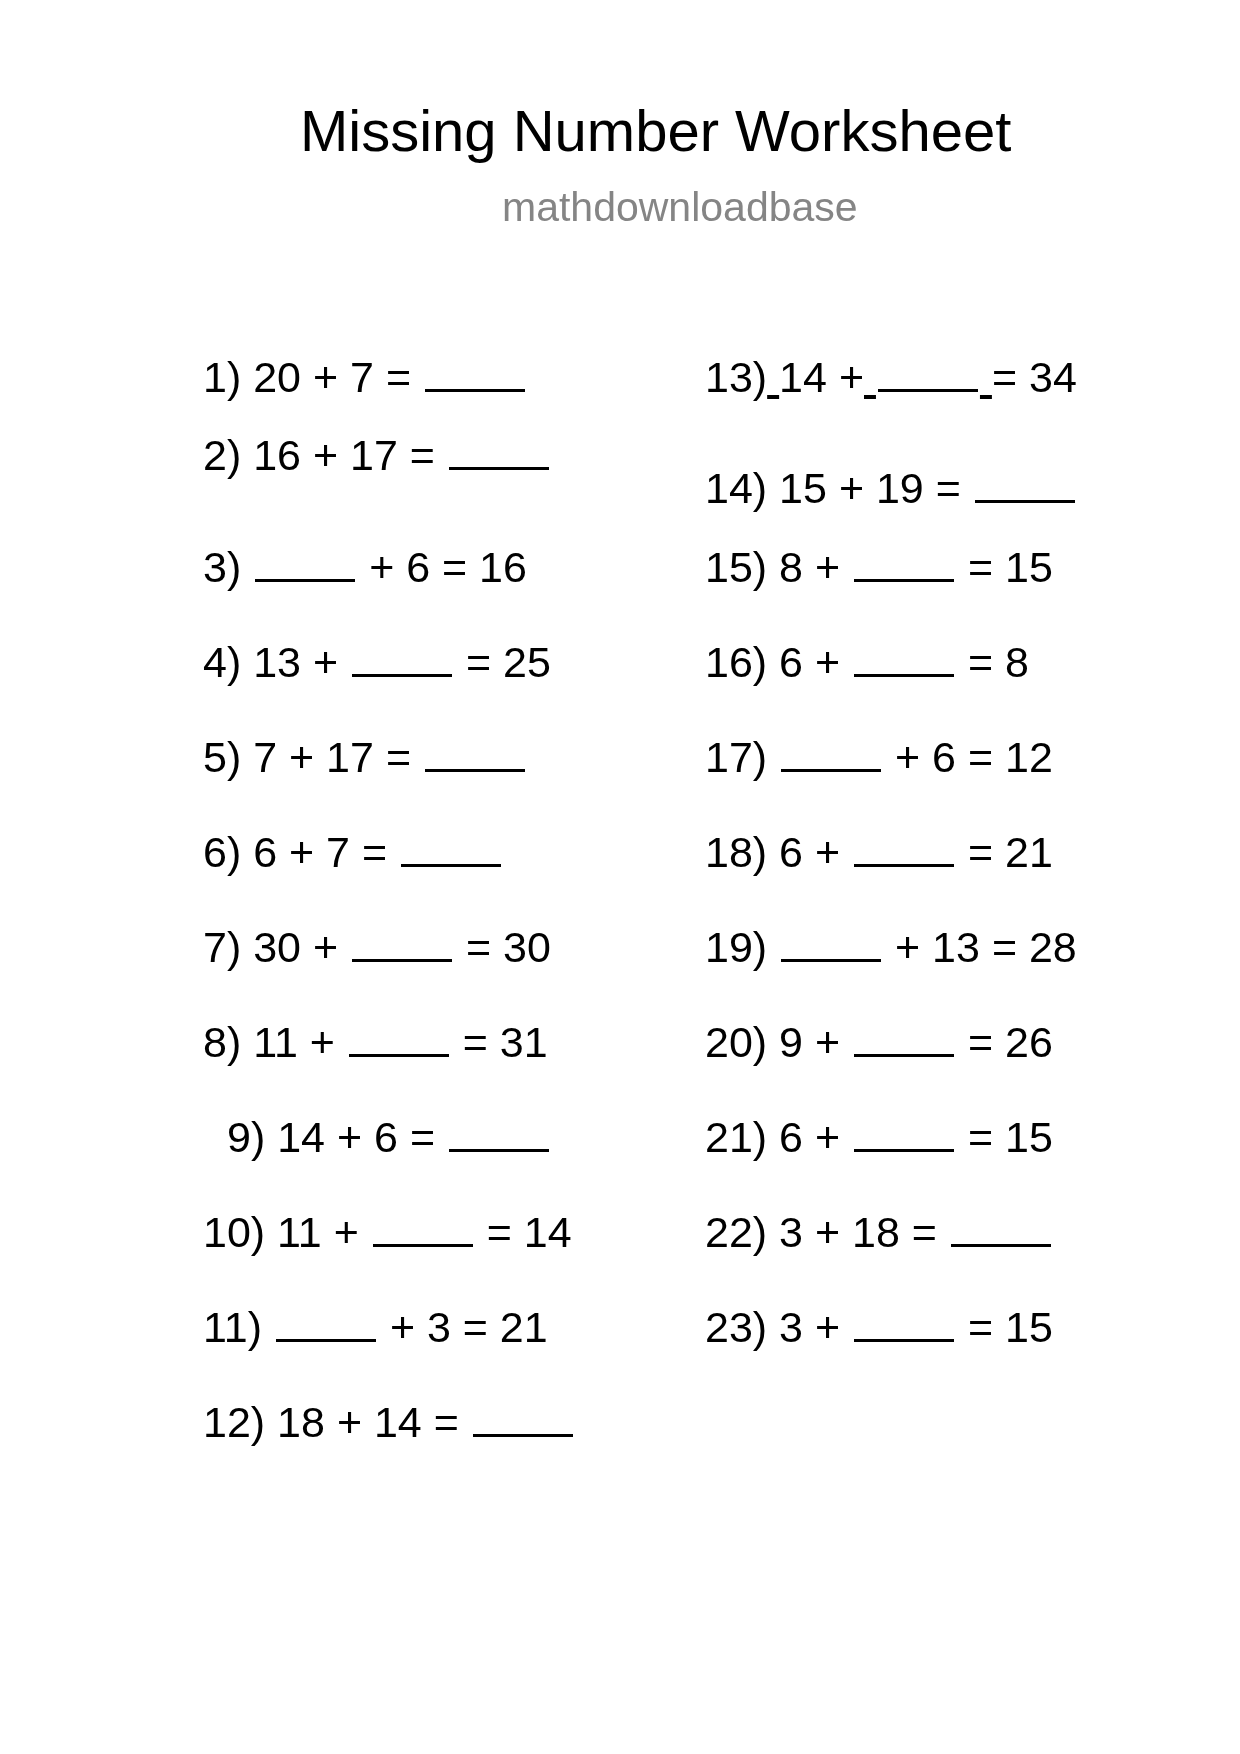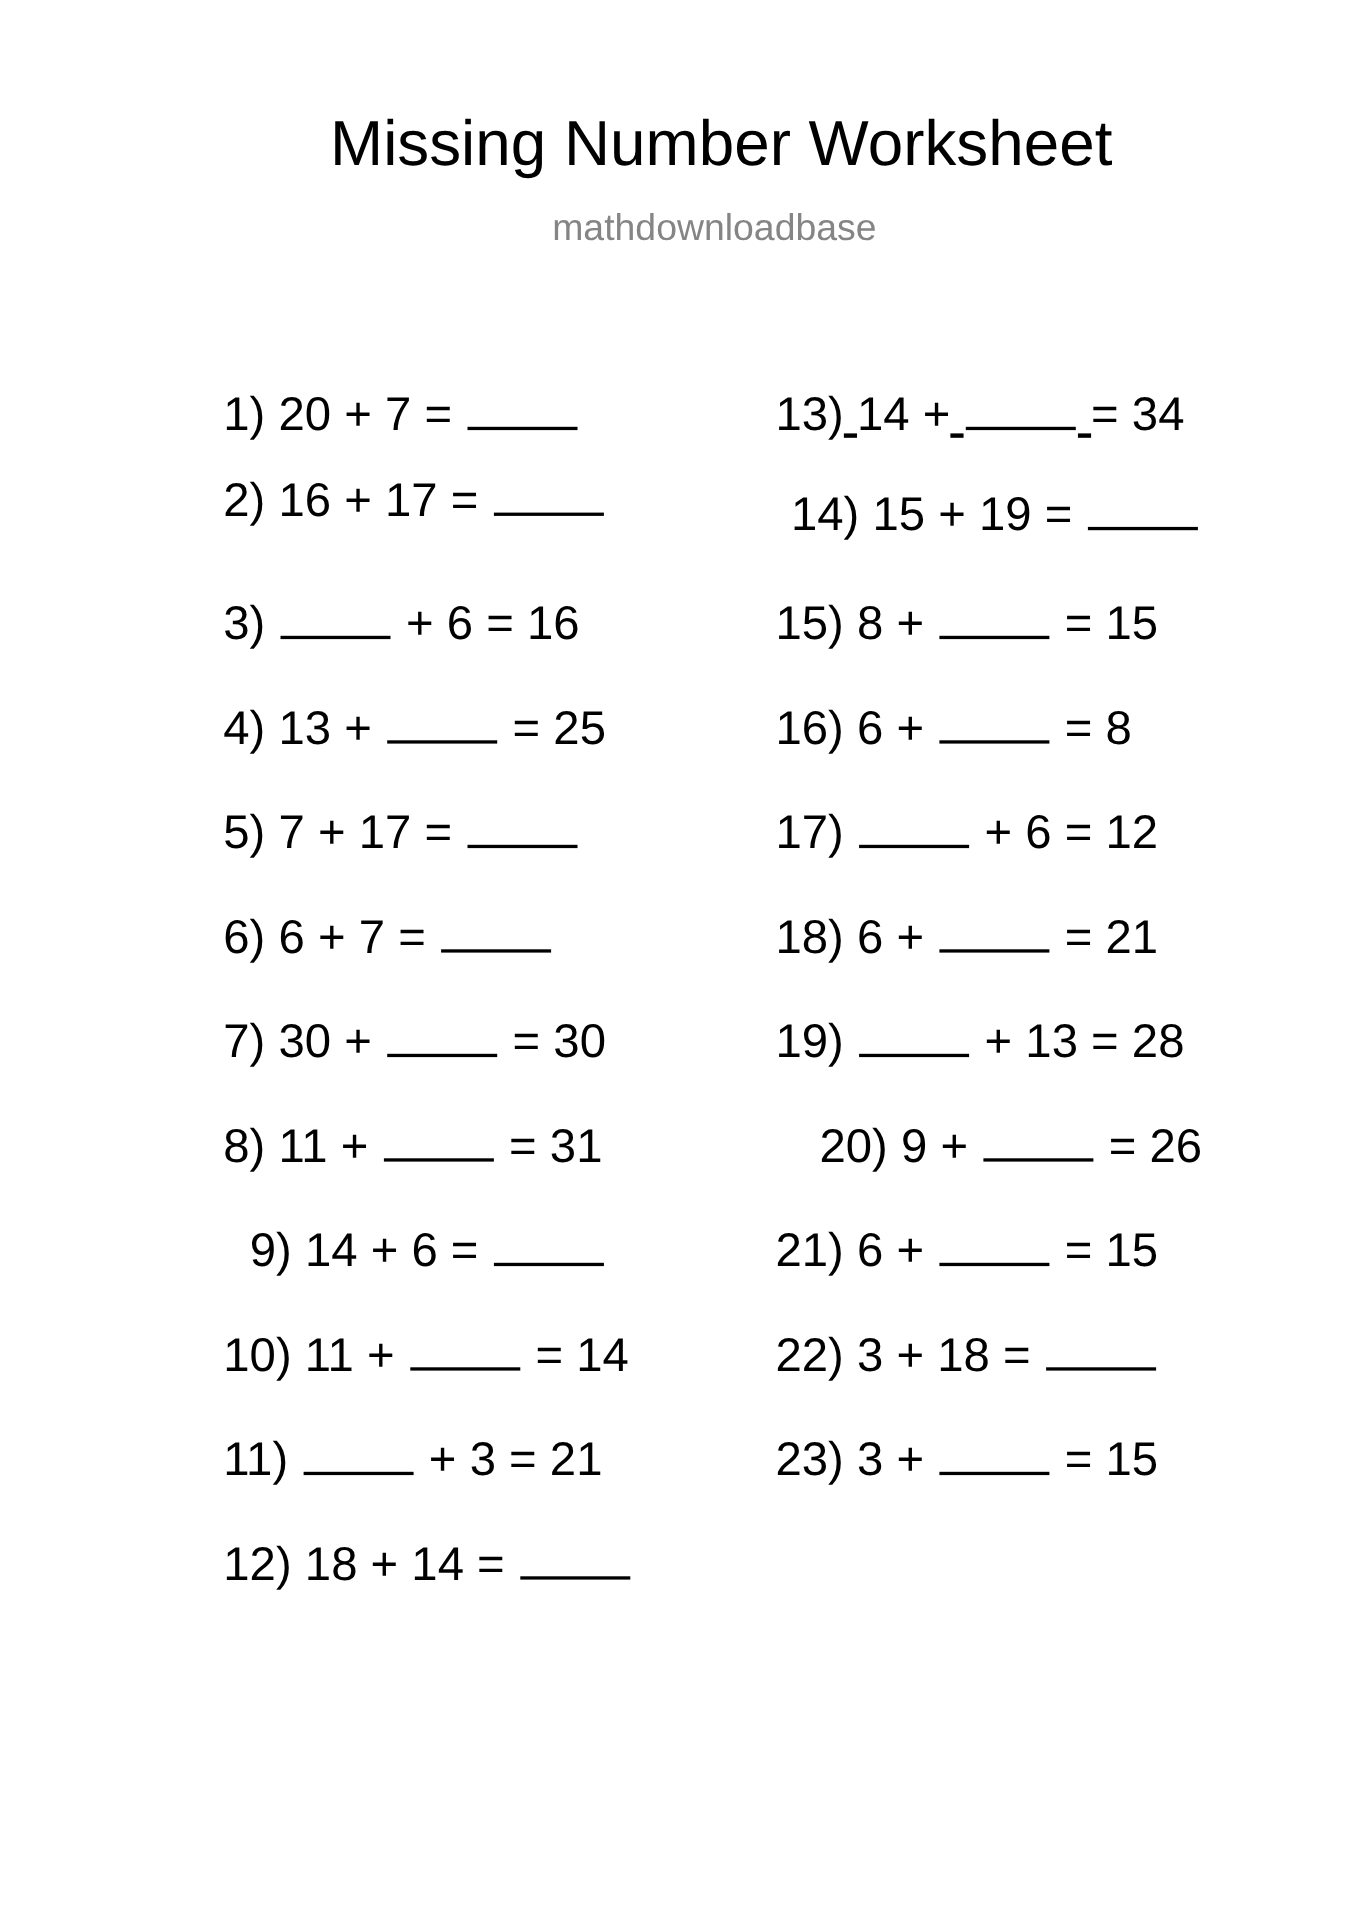--- a/index.html
+++ b/index.html
@@ -1,20 +1,20 @@
 <!DOCTYPE html>
 <html><head>
 <meta charset="utf-8">
 <style>
   html, body { margin: 0; padding: 0; background: #ffffff; }
   body { width: 1240px; height: 1754px; position: relative; overflow: hidden;
          font-family: "Liberation Sans", "DejaVu Sans", sans-serif; color: #000; }
   .title { position: absolute; left: 300px; top: 96px; font-size: 58px; line-height: 70px;
            white-space: nowrap; letter-spacing: 0px; }
-  .subtitle { position: absolute; left: 502px; top: 182px; font-size: 34px; line-height: 50px;
+  .subtitle { position: absolute; left: 502px; top: 182px; font-size: 41px; line-height: 50px;
               color: #858585; white-space: nowrap; }
   .col { position: absolute; top: 0; }
   .col-left { left: 203px; }
   .col-right { left: 705px; }
   .problem { position: absolute; left: 0; white-space: nowrap; font-size: 43px; line-height: 50px; }
   .problem span { display: inline-block; vertical-align: baseline; }
   .blank { display: inline-block; width: 100px; height: 3px; background: #000;
            vertical-align: -9px; margin: 0 2px; }
 </style>
 </head>
@@ -32,23 +32,23 @@
     <div class="problem" style="top: 827px;"><span>6)</span> <span>6 + 7 =</span> <span class="blank"></span></div>
     <div class="problem" style="top: 922px;"><span>7)</span> <span>30 +</span> <span class="blank"></span> <span>= 30</span></div>
     <div class="problem" style="top: 1017px;"><span>8)</span> <span>11 +</span> <span class="blank"></span> <span>= 31</span></div>
     <div class="problem" style="top: 1112px; margin-left: 24px;"><span>9)</span> <span>14 + 6 =</span> <span class="blank"></span></div>
     <div class="problem" style="top: 1207px;"><span>10)</span> <span>11 +</span> <span class="blank"></span> <span>= 14</span></div>
     <div class="problem" style="top: 1302px;"><span>11)</span> <span class="blank"></span> <span>+ 3 = 21</span></div>
     <div class="problem" style="top: 1397px;"><span>12)</span> <span>18 + 14 =</span> <span class="blank"></span></div>
   </div>
 <div class="col col-right">
     <div class="problem" style="top: 352px; text-decoration: underline;"><span>13)</span> <span>14 +</span> <span class="blank"></span> <span>= 34</span></div>
-    <div class="problem" style="top: 443px; margin-left: 14px;"><span>14)</span> <span>15 + 19 =</span> <span class="blank"></span></div>
+    <div class="problem" style="top: 463px;"><span>14)</span> <span>15 + 19 =</span> <span class="blank"></span></div>
     <div class="problem" style="top: 542px;"><span>15)</span> <span>8 +</span> <span class="blank"></span> <span>= 15</span></div>
     <div class="problem" style="top: 637px;"><span>16)</span> <span>6 +</span> <span class="blank"></span> <span>= 8</span></div>
     <div class="problem" style="top: 732px; text-align: right;"><span>17)</span> <span class="blank"></span> <span>+ 6 = 12</span></div>
     <div class="problem" style="top: 827px;"><span>18)</span> <span>6 +</span> <span class="blank"></span> <span>= 21</span></div>
     <div class="problem" style="top: 922px;"><span>19)</span> <span class="blank"></span> <span>+ 13 = 28</span></div>
-    <div class="problem" style="top: 1017px; margin-left: 40px;"><span>20)</span> <span>9 +</span> <span class="blank"></span> <span>= 26</span></div>
+    <div class="problem" style="top: 1017px;"><span>20)</span> <span>9 +</span> <span class="blank"></span> <span>= 26</span></div>
     <div class="problem" style="top: 1112px;"><span>21)</span> <span>6 +</span> <span class="blank"></span> <span>= 15</span></div>
     <div class="problem" style="top: 1207px; text-align: right;"><span>22)</span> <span>3 + 18 =</span> <span class="blank"></span></div>
     <div class="problem" style="top: 1302px;"><span>23)</span> <span>3 +</span> <span class="blank"></span> <span>= 15</span></div>
   </div>
 
 </body></html>

